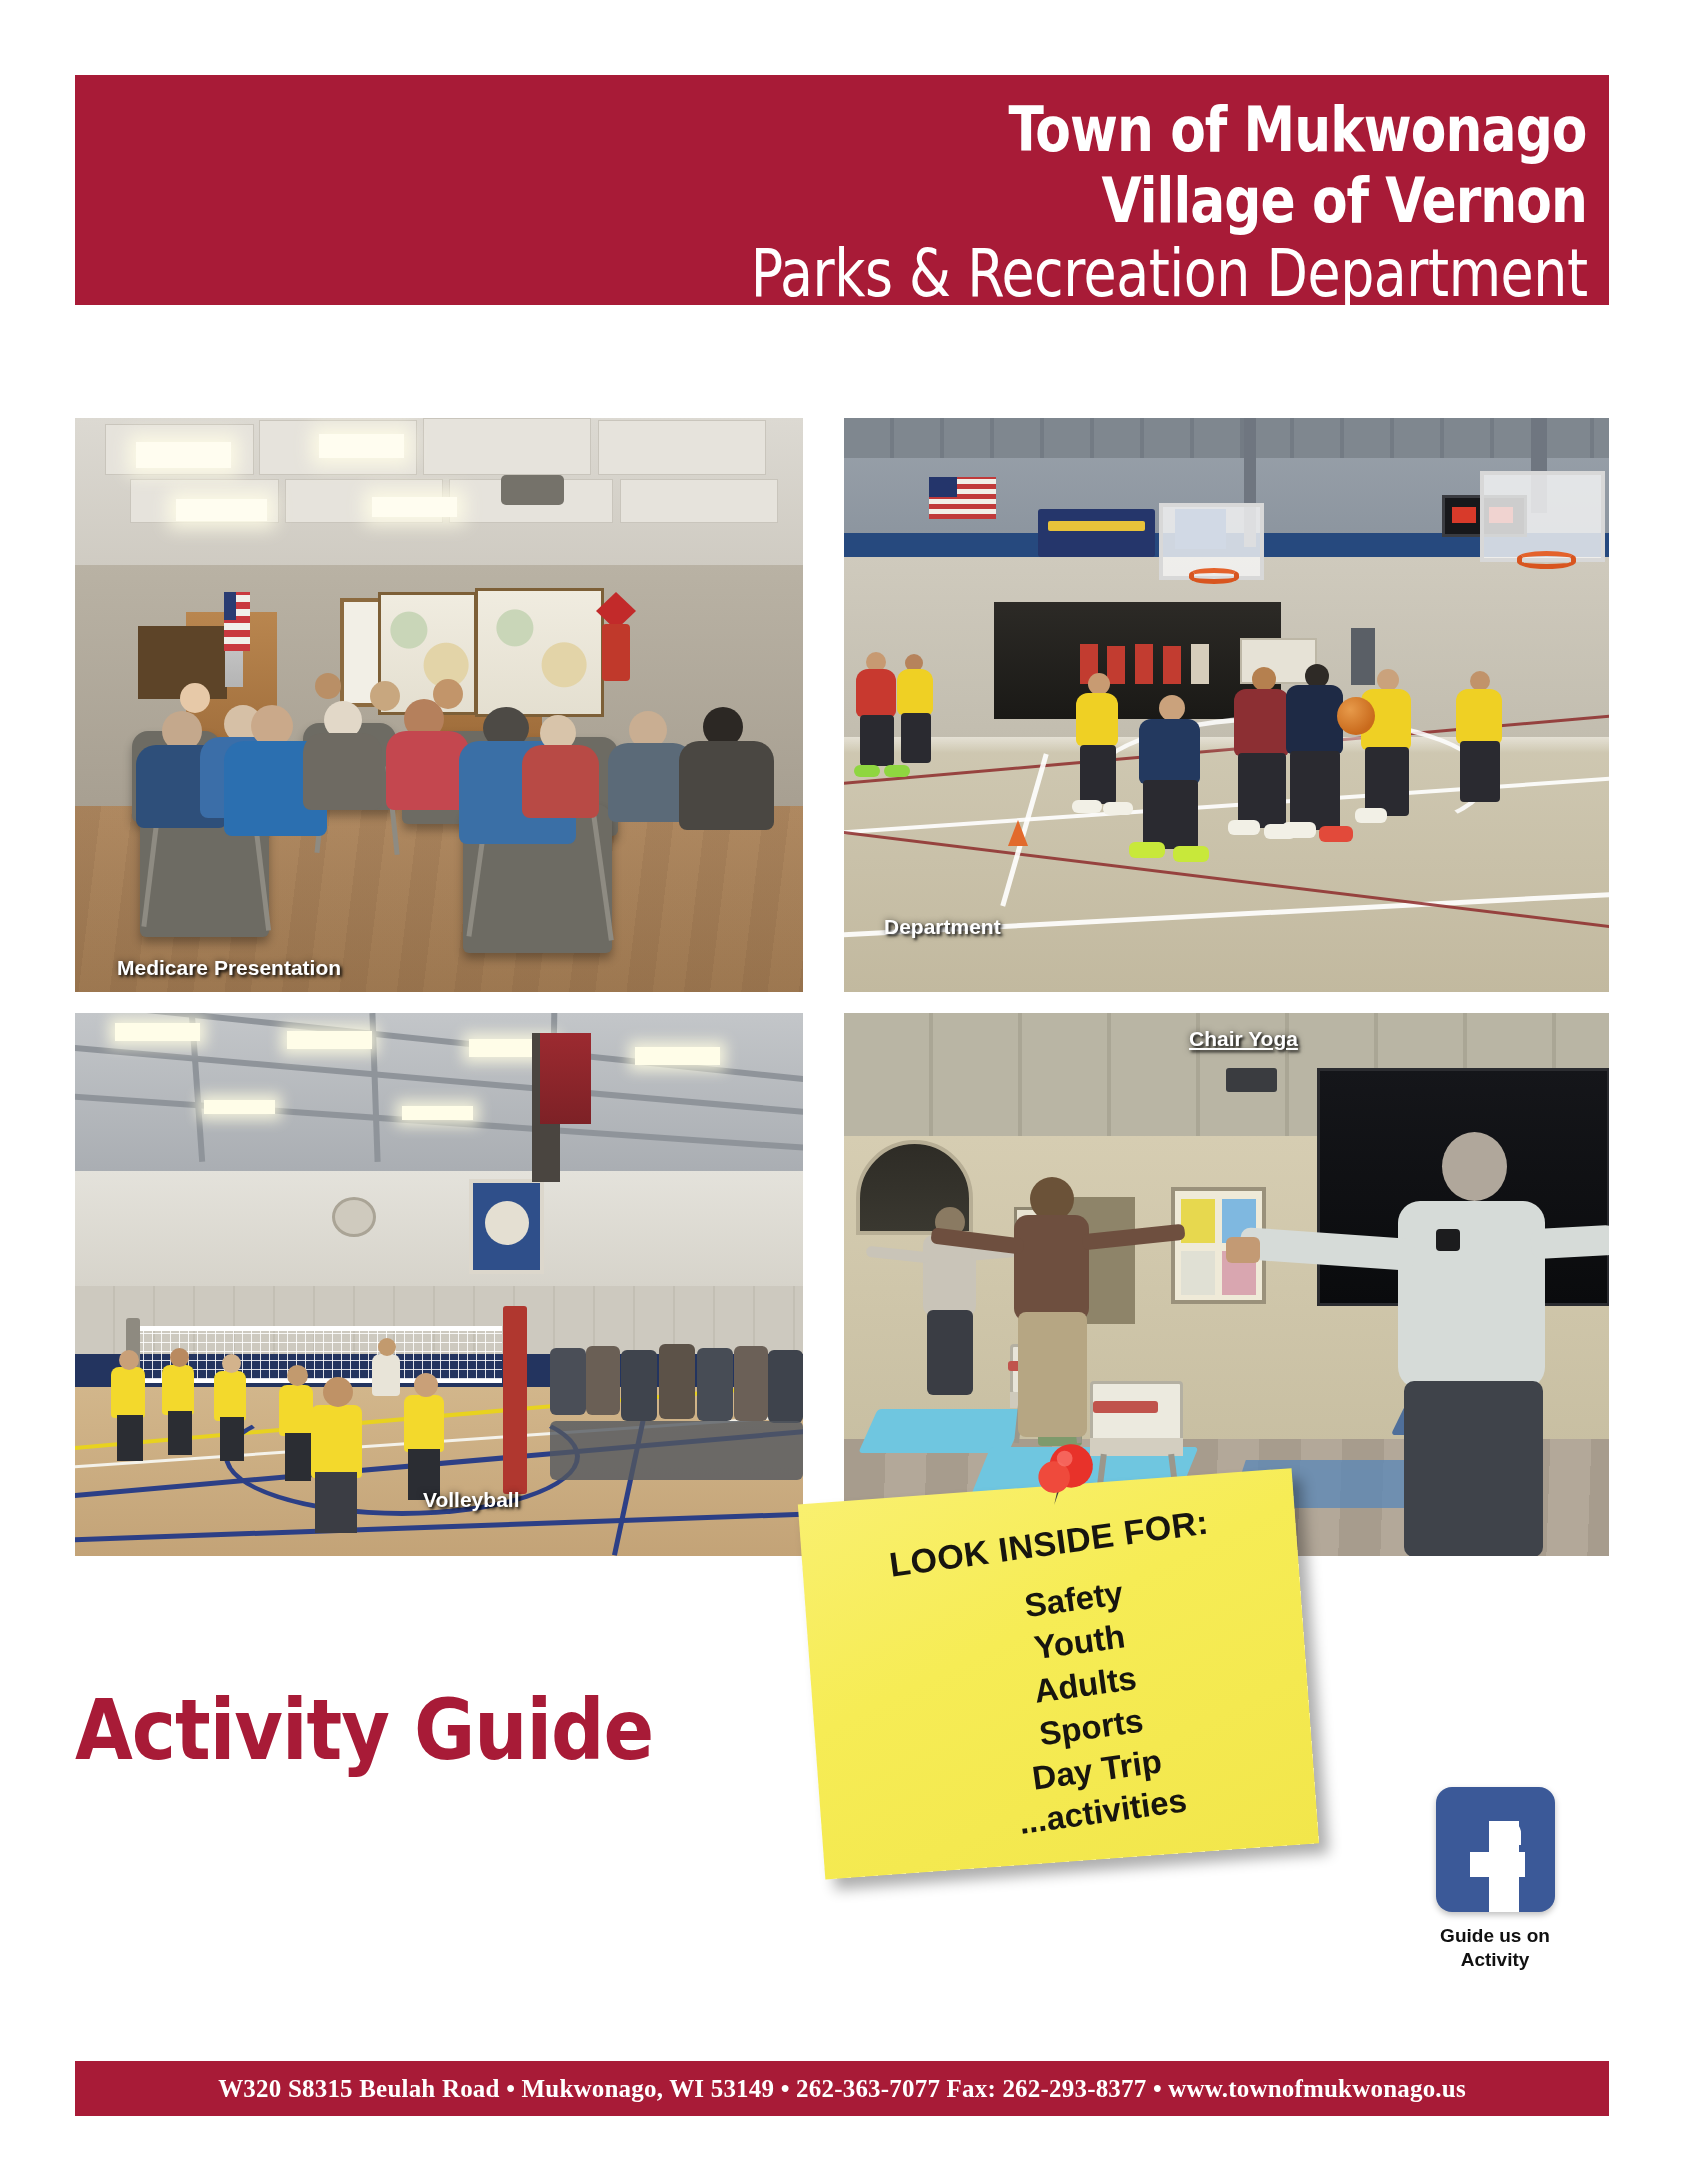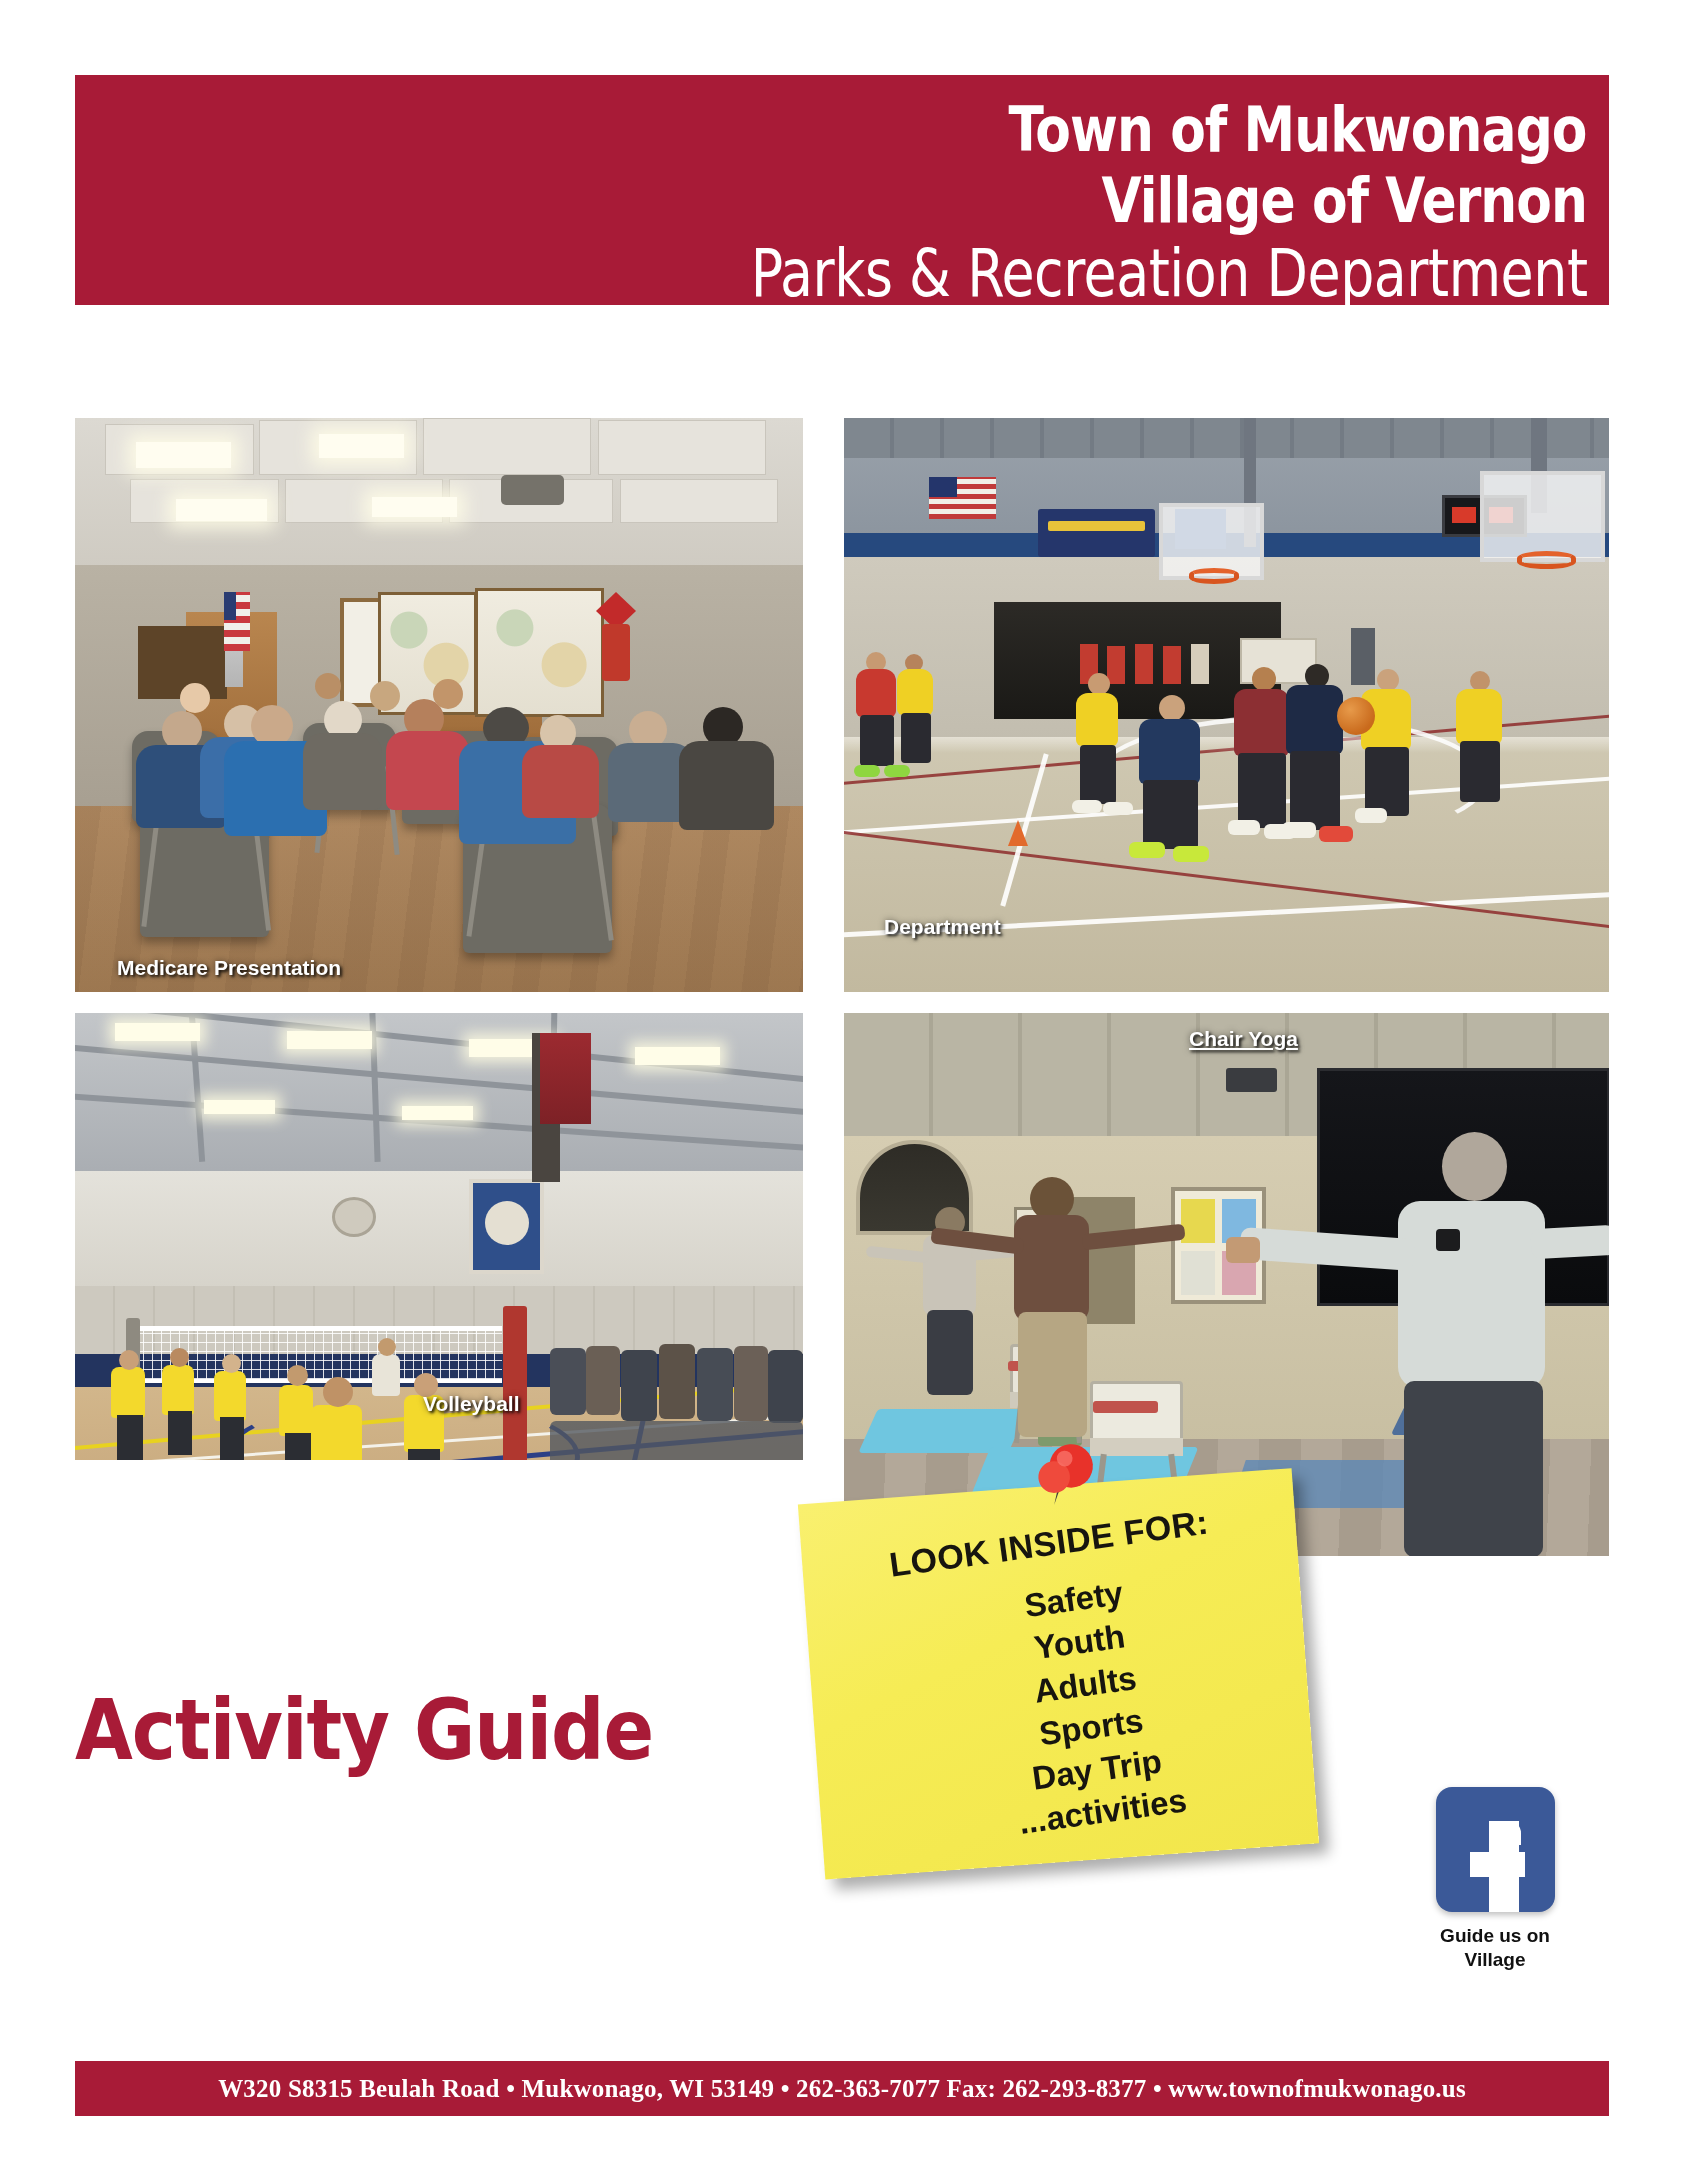--- a/index.html
+++ b/index.html
@@ -23,21 +23,21 @@
         font-family:"DejaVu Sans Condensed","Liberation Sans",sans-serif;
         transform:scaleX(.93); transform-origin:100% 50%; }
   #hl3{ top:166px; font-size:65px; font-weight:400; letter-spacing:-0.5px;
         font-family:"DejaVu Sans Condensed","Liberation Sans",sans-serif;
         transform:scaleX(.92); transform-origin:100% 50%; }
 
   
   .photo{ position:absolute; overflow:hidden; background:#8c8578; }
   #photo-medicare  { left:75px;  top:418px;  width:728px;  height:574px; }
   #photo-basketball{ left:844px; top:418px;  width:765px;  height:574px; }
-  #photo-volleyball{ left:75px;  top:1013px; width:728px;  height:447px; }
+  #photo-volleyball{ left:75px;  top:1013px; width:728px;  height:543px; }
   #photo-chairyoga { left:844px; top:1013px; width:765px;  height:543px; }
 
   .cap{
     position:absolute; color:#fff; font-size:21px; font-weight:bold;
     text-shadow:2px 2px 3px rgba(0,0,0,.85), 0 0 6px rgba(0,0,0,.5);
     white-space:nowrap; z-index:9;
   }
 
   
   .sh{ position:absolute; }   
@@ -522,20 +522,20 @@
 </div>
 
 <div id="fb-block">
   <div id="fb-icon">
     <span class="f-stem"></span>
     <span class="f-top"></span>
     <span class="f-bar"></span>
   </div>
   <div id="fb-caption">
     <div>Guide us on</div>
-    <div>Village</div>
+    <div>Activity</div>
   </div>
 </div>
 
 <div id="footer-band">
   <div id="footer-text">W320 S8315 Beulah Road • Mukwonago, WI 53149  •  262-363-7077 Fax: 262-293-8377  •  www.townofmukwonago.us</div>
 </div>
 
 
 </body></html>

